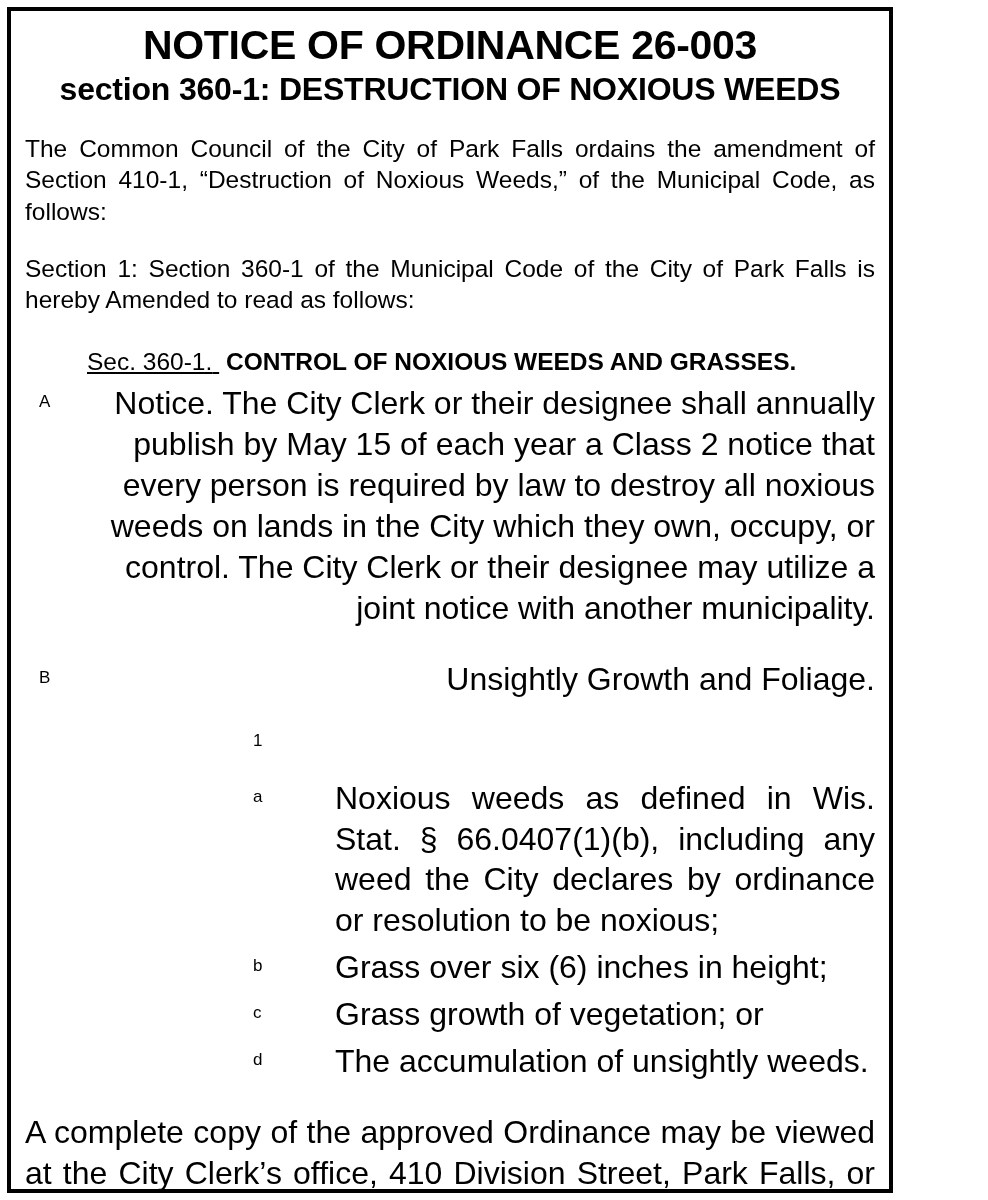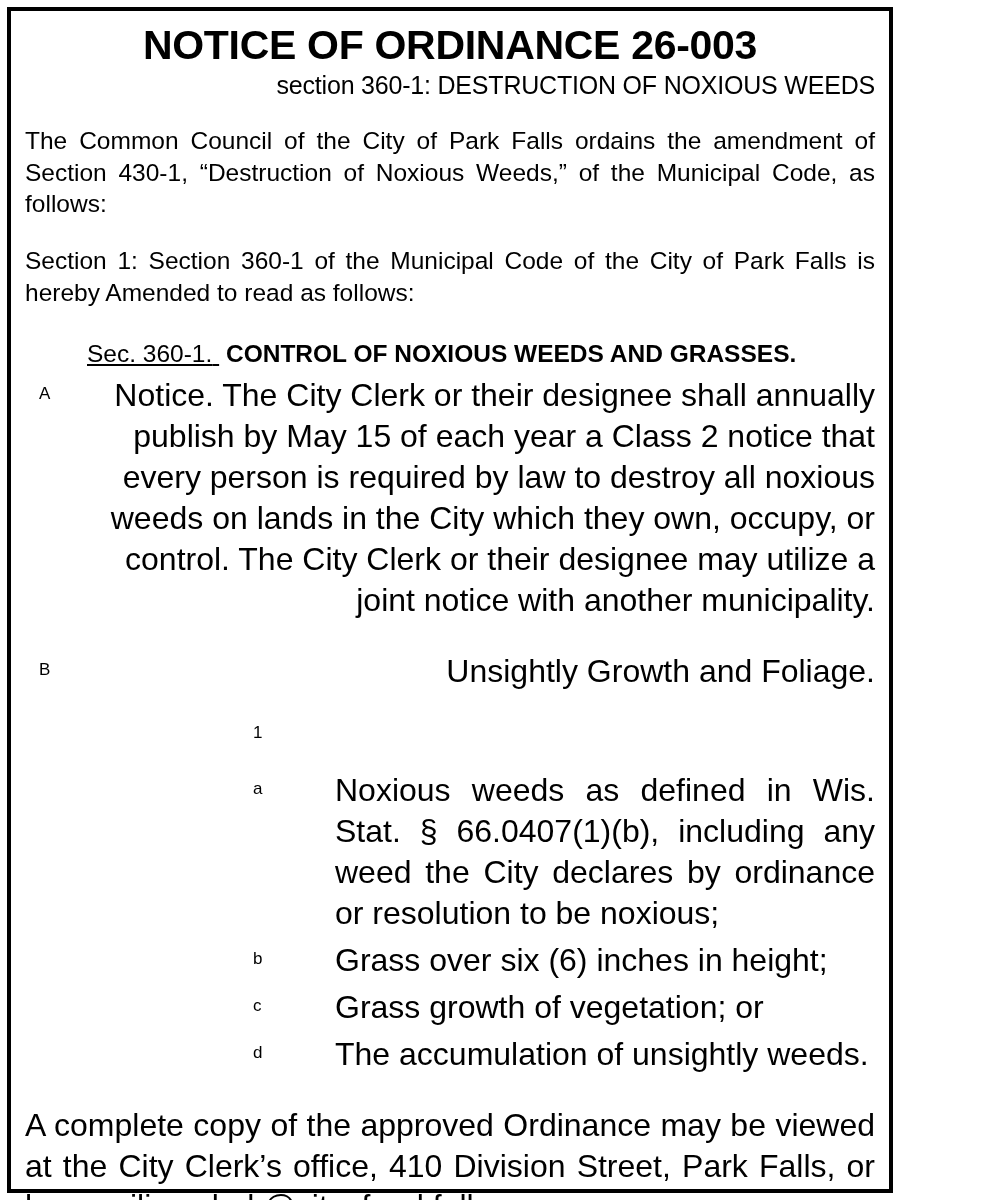--- a/index.html
+++ b/index.html
@@ -39,23 +39,23 @@
   }
   .title {
     text-align: center;
     font-weight: bold;
     font-size: 41px;
     line-height: 1.02;
     letter-spacing: -0.3px;
     margin: 4px 0 0 0;
   }
   .subtitle {
-    text-align: right;
-    font-weight: normal;
-    font-size: 25px;
+    text-align: center;
+    font-weight: bold;
+    font-size: 32px;
     line-height: 1.1;
     margin: 5px 0 0 0;
     letter-spacing: -0.2px;
   }
   .body-text {
     font-size: 24.5px;
     line-height: 1.28;
     text-align: justify;
     margin: 0;
   }
@@ -146,21 +146,21 @@
 </head>
 <body>
 
 <div class="page">
   <div class="frame">
     <div class="inner">
 
       <div class="title">NOTICE OF ORDINANCE 26-003</div>
       <div class="subtitle">section 360-1: DESTRUCTION OF NOXIOUS WEEDS</div>
 
-      <div class="body-text para">The Common Council of the City of Park Falls ordains the amendment of Section 430-1, “Destruction of Noxious Weeds,” of the Municipal Code, as follows:</div>
+      <div class="body-text para">The Common Council of the City of Park Falls ordains the amendment of Section 410-1, “Destruction of Noxious Weeds,” of the Municipal Code, as follows:</div>
 
       <div class="body-text para">Section 1:  Section 360-1 of the Municipal Code of the City of Park Falls is hereby Amended to read as follows:</div>
 
       <div class="sec-head">
         <span class="indent"></span><span class="underline">Sec. 360-1.</span><span class="underline">&nbsp;</span> <span class="bold">CONTROL OF NOXIOUS WEEDS AND GRASSES.</span>
       </div>
 
       <div class="item lvl1">
         <div class="item-label">A</div>
         <div class="item-body">Notice.  The City Clerk or their designee shall annually publish by May 15 of each year a Class 2 notice that every person is required by law to destroy all noxious weeds on lands in the City which they own, occupy, or control.  The City Clerk or their designee may utilize a joint notice with another municipality.</div>

